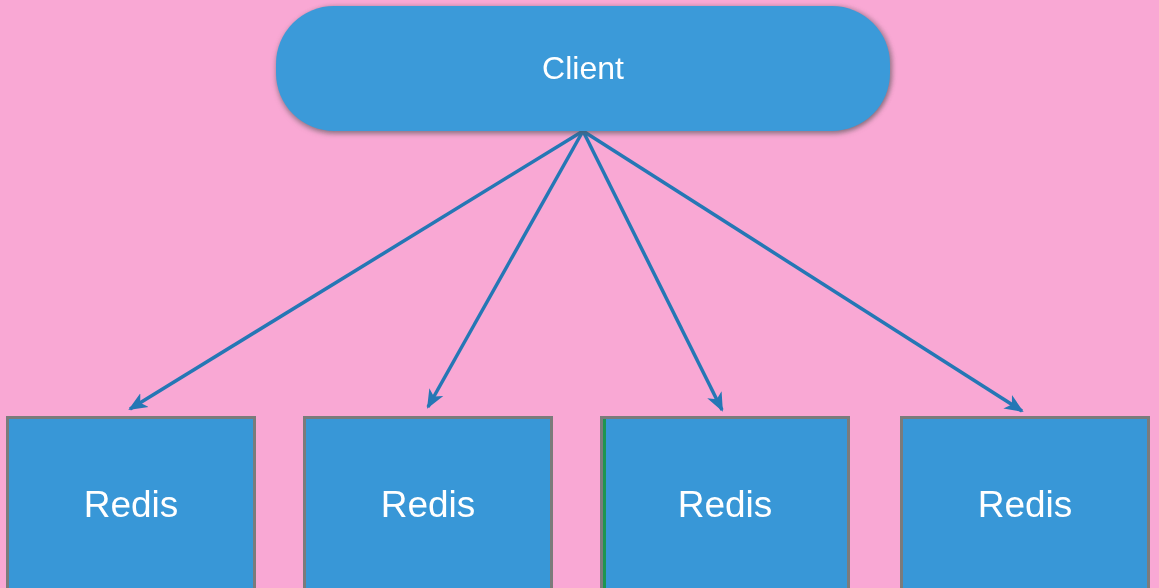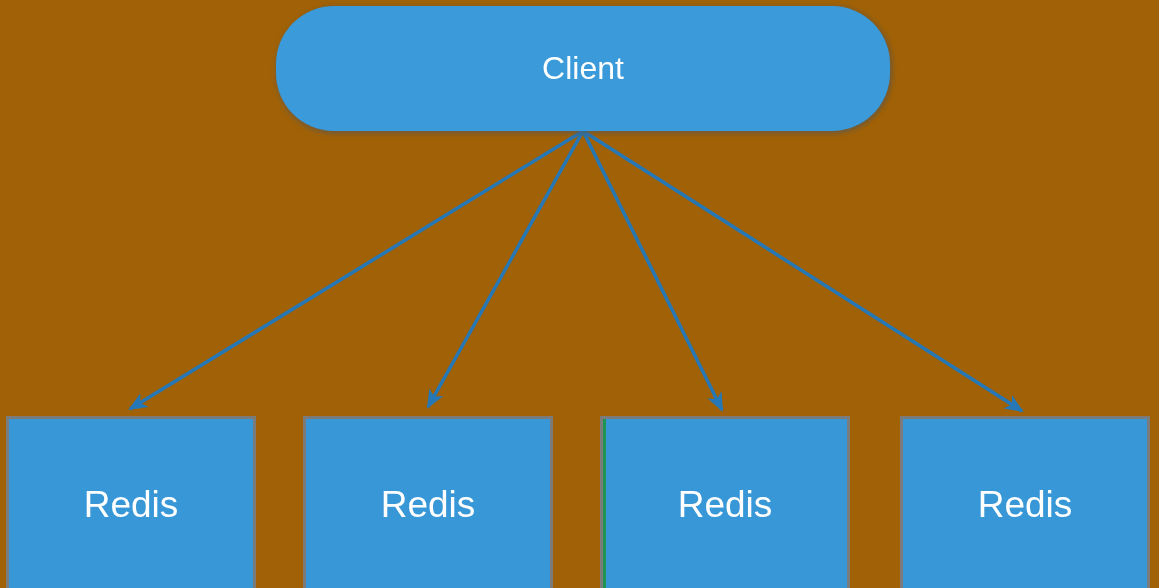--- a/index.html
+++ b/index.html
@@ -4,21 +4,21 @@
 <style>
   html, body {
     margin: 0;
     padding: 0;
     background: #000;
   }
   .canvas {
     position: relative;
     width: 1159px;
     height: 588px;
-    background: #a16207;
+    background: #f9a8d4;
     overflow: hidden;
     font-family: "Liberation Sans", sans-serif;
   }
   .connectors {
     position: absolute;
     left: 0;
     top: 0;
     width: 1159px;
     height: 588px;
     display: block;

